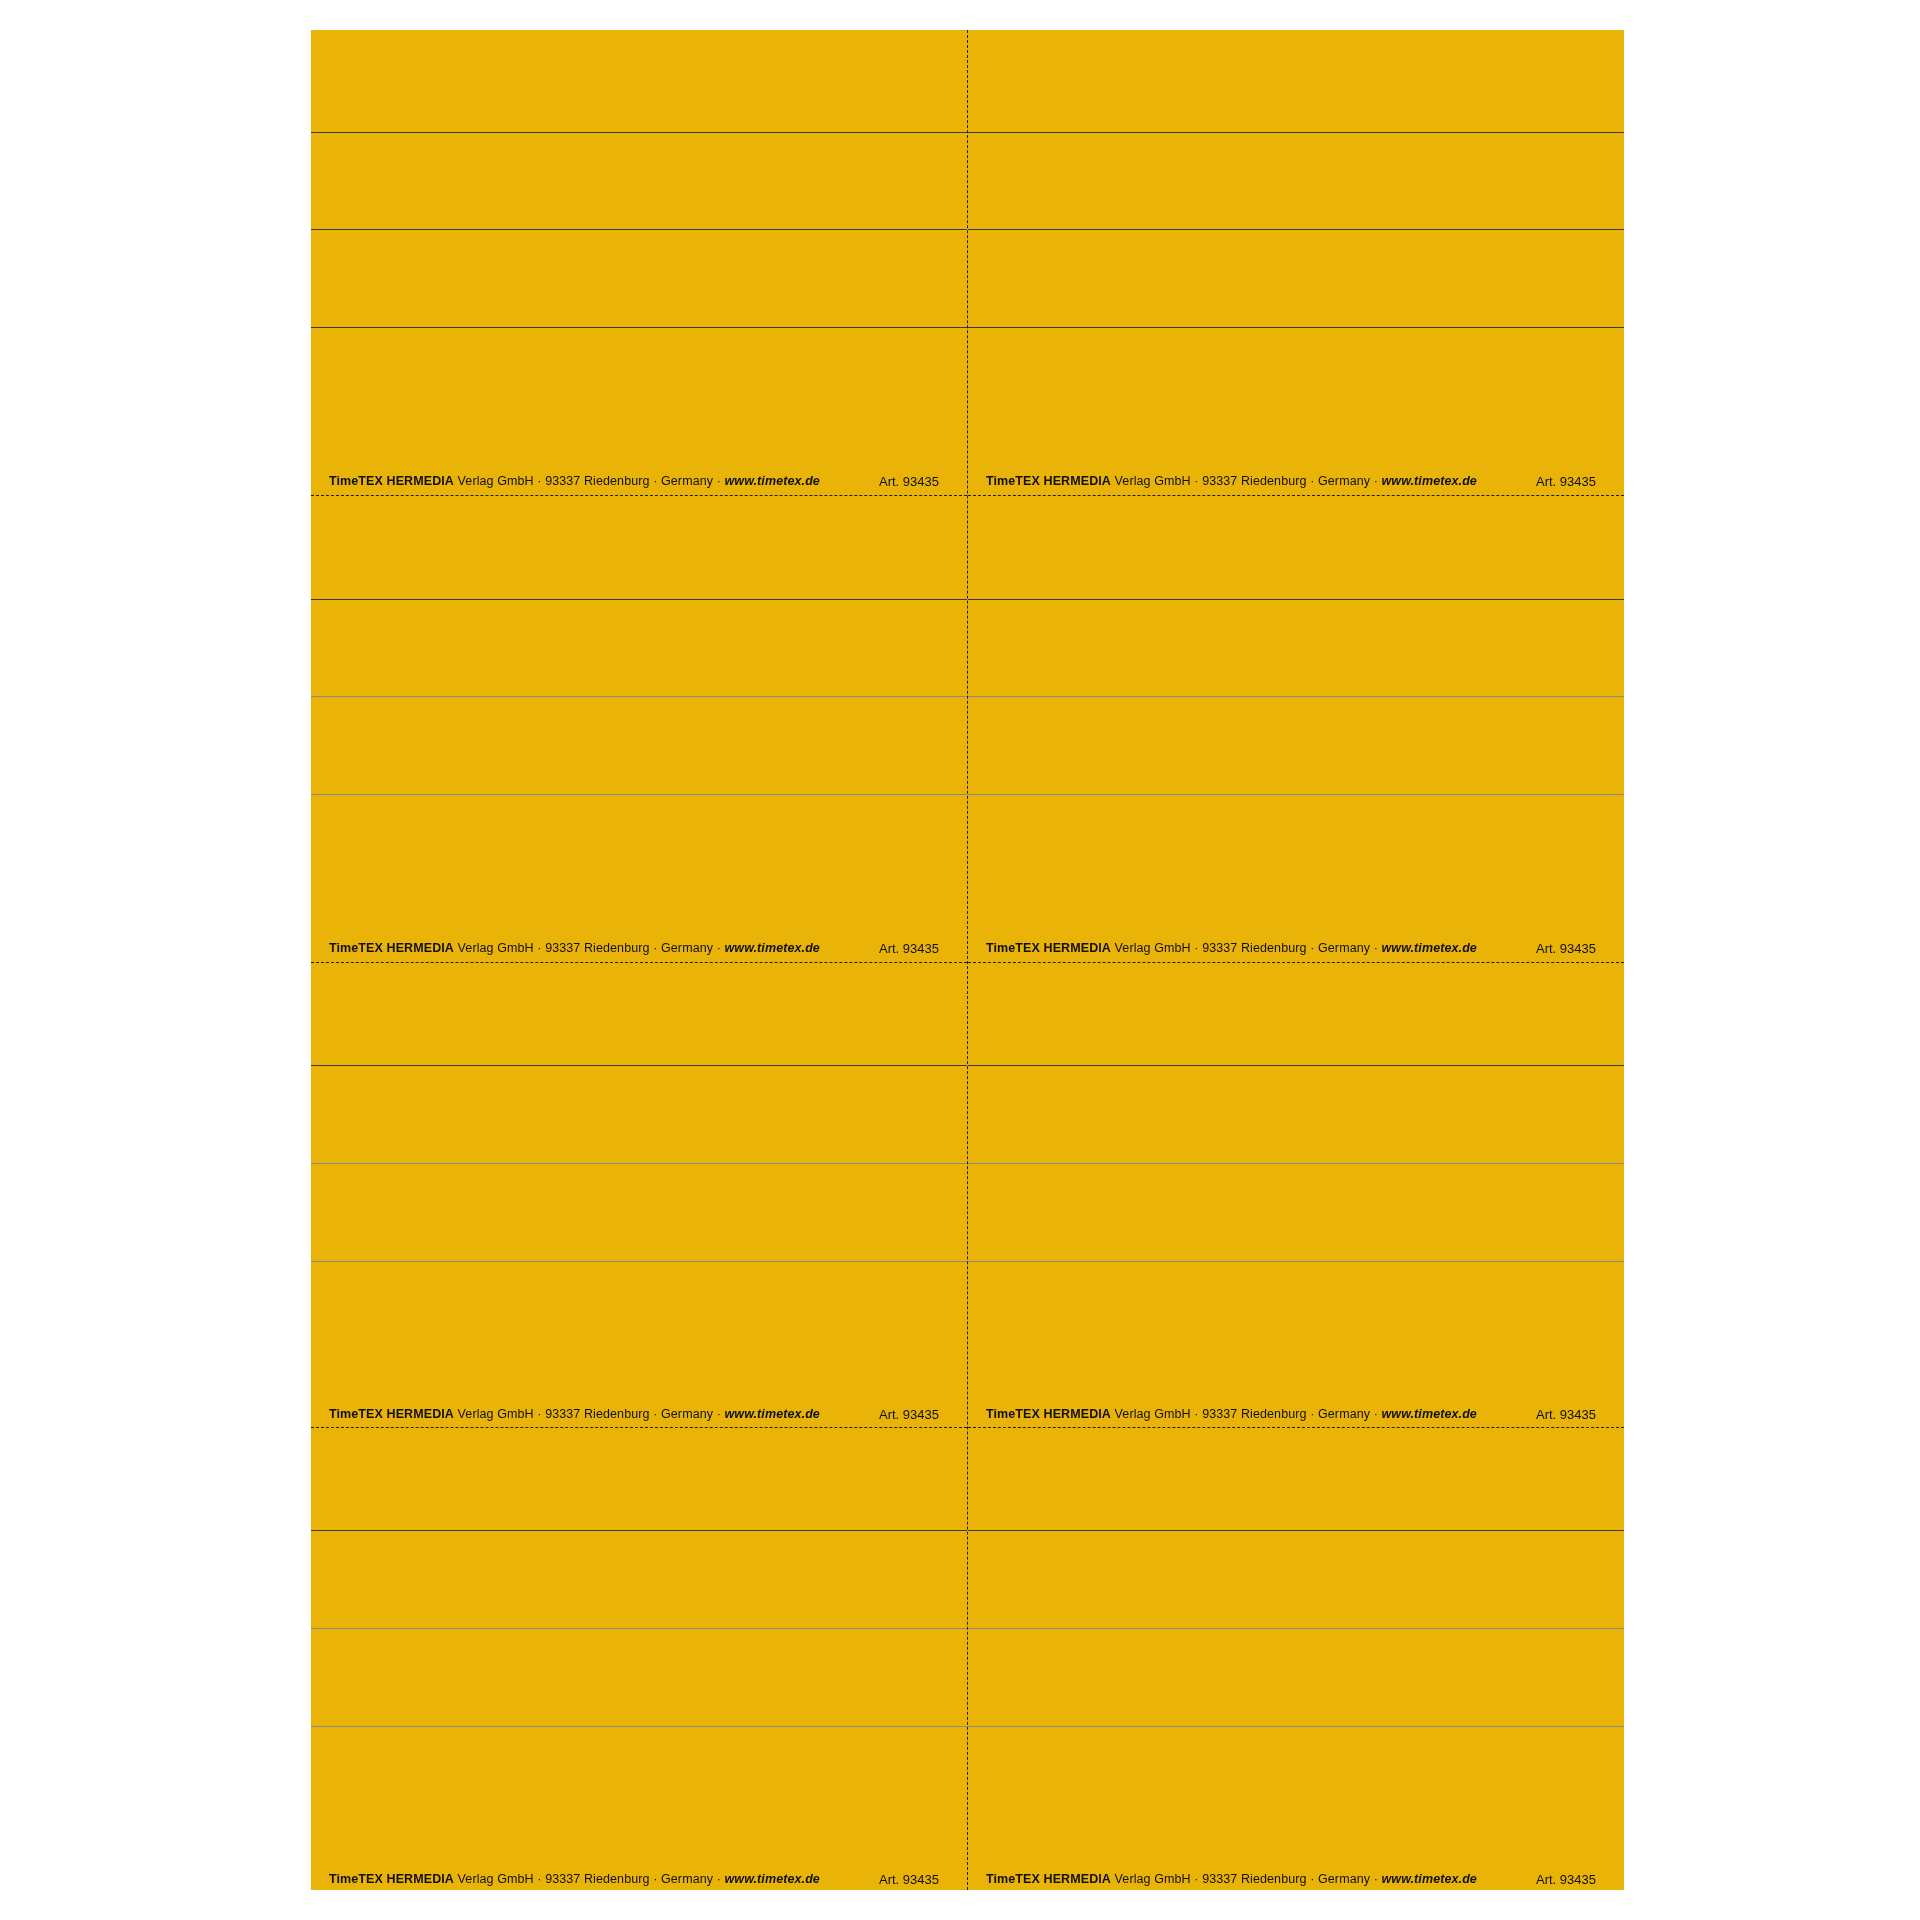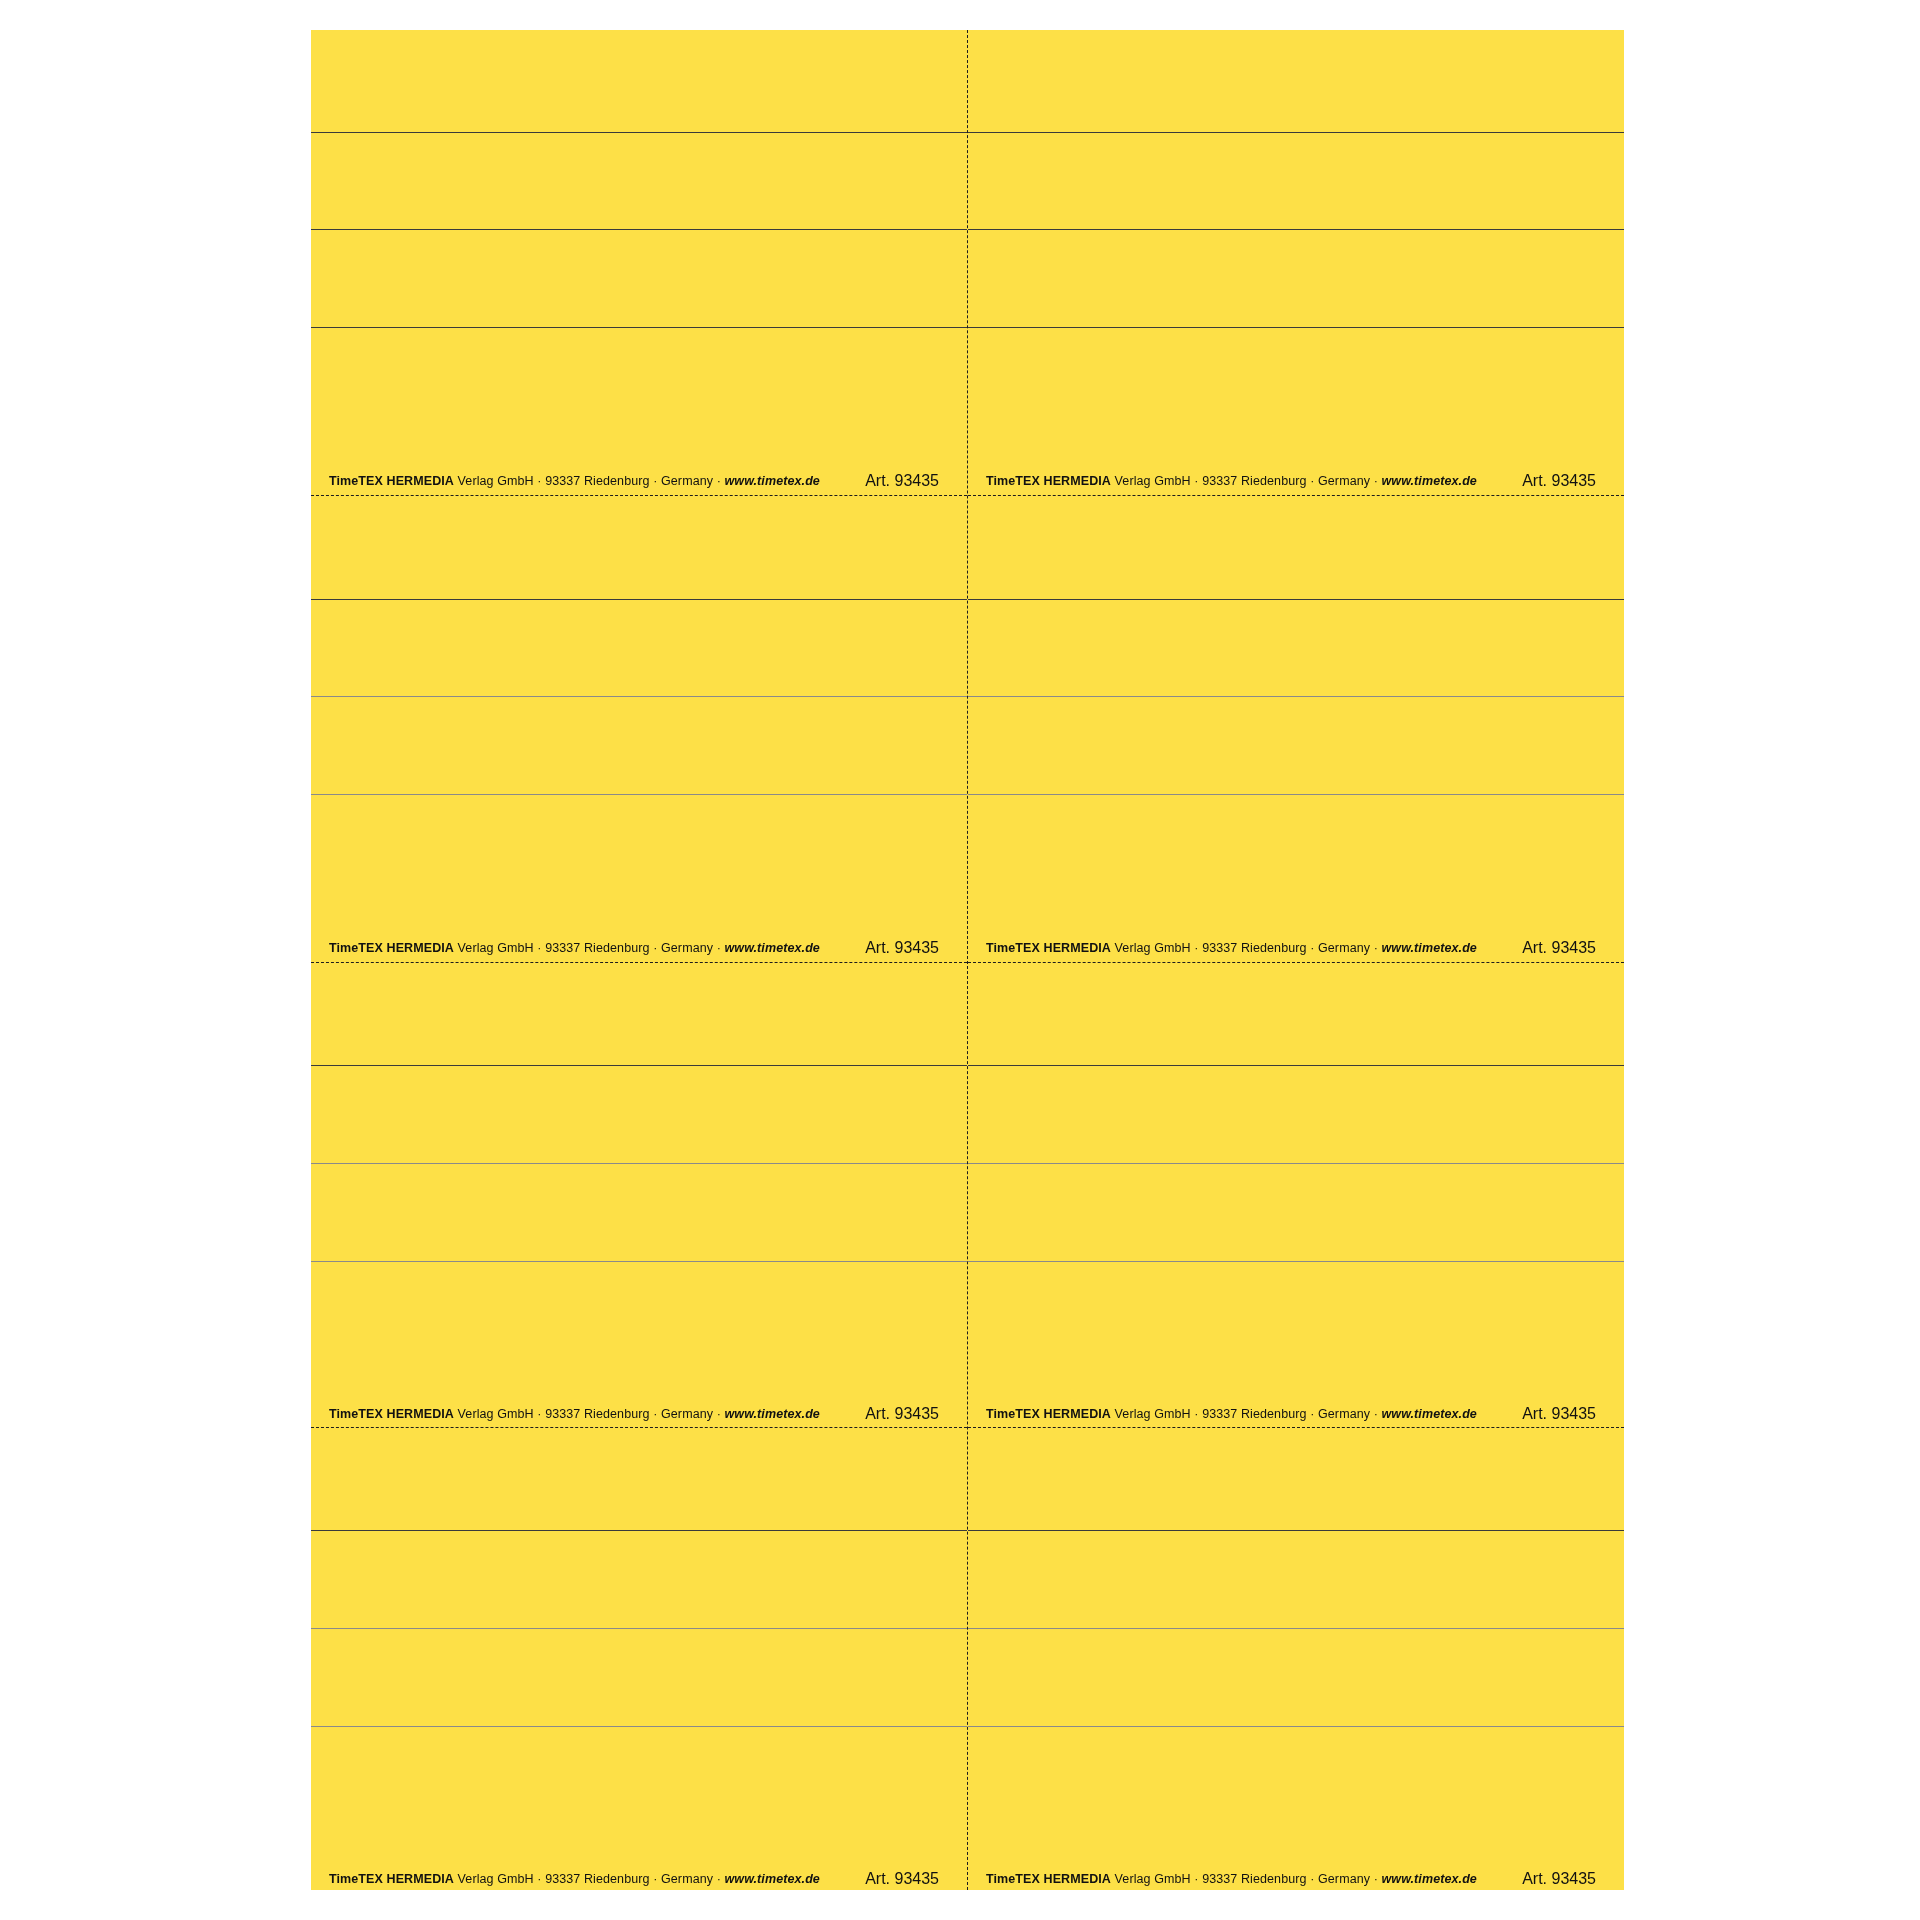--- a/index.html
+++ b/index.html
@@ -19,21 +19,21 @@
     overflow: hidden;
   }
 
   
   .page {
     position: absolute;
     left: 311px;
     top: 30px;
     width: 1313px;
     height: 1860px;
-    background: #fde047;
+    background: #eab308;
     box-shadow: 0 0 0 1px rgba(0,0,0,0.0);
   }
 
   
   .col {
     position: absolute;
     top: 0;
     width: 656px;
     height: 100%;
   }
@@ -95,21 +95,21 @@
     white-space: nowrap;
   }
   .imprint-text .brand {
     font-weight: bold;
   }
   .imprint-text .site {
     font-weight: bold;
     font-style: italic;
   }
   .art {
-    font-size: 16px;
+    font-size: 13px;
     color: #111111;
     white-space: nowrap;
     padding-right: 18px;
   }
 
   
   .edge-shadow {
     position: absolute;
     inset: 0;
     pointer-events: none;

